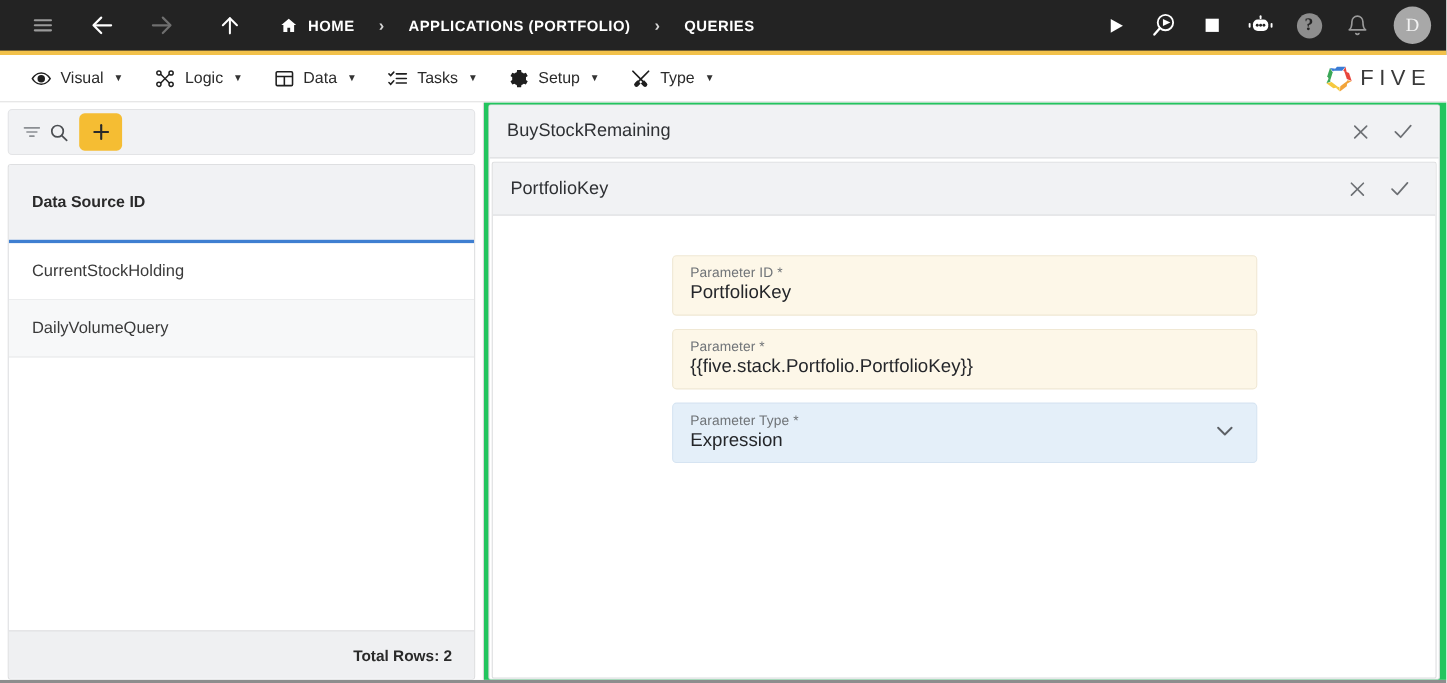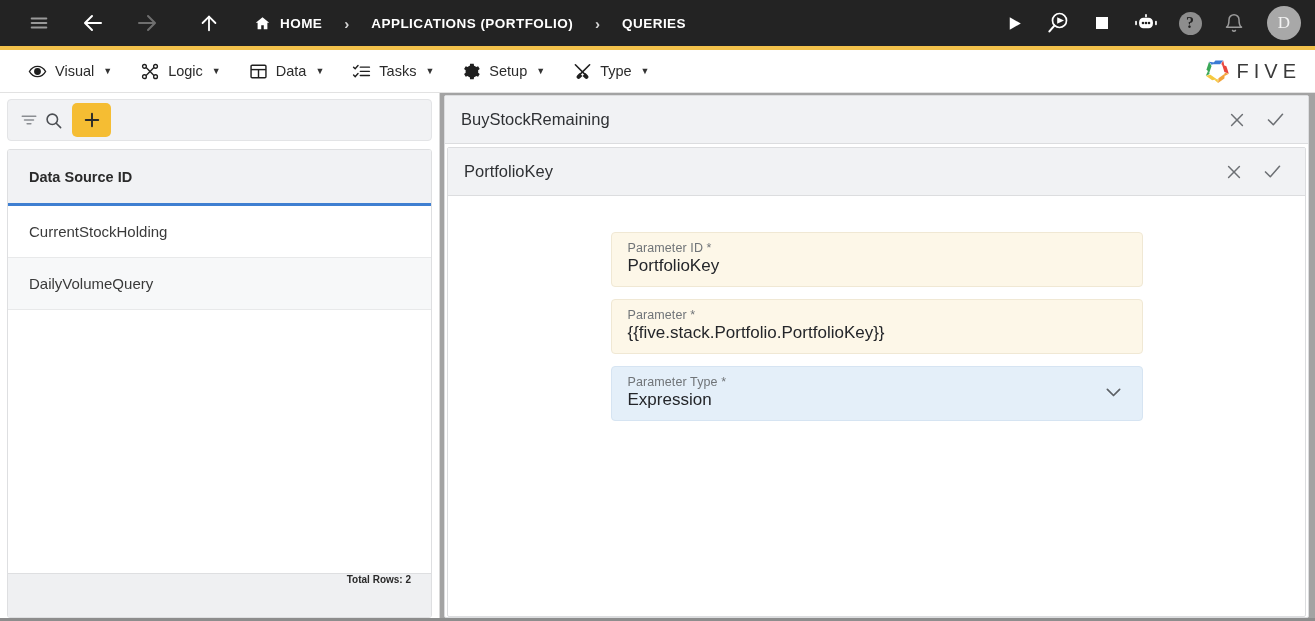--- a/index.html
+++ b/index.html
@@ -154,21 +154,21 @@
     margin: 3px 7px 0 7px;
     border: 1px solid #dedfe1;
     border-radius: 3px;
     background: #fff;
     flex: 1;
     display: flex;
     flex-direction: column;
     overflow: hidden;
   }
   .grid-head {
-    height: 56px;
+    height: 71px;
     background: #f1f2f4;
     display: flex; align-items: center;
     padding: 0 0 0 21px;
     font-size: 14.5px;
     font-weight: bold;
     color: #2a2a2a;
     border-bottom: 3px solid #3f7fd1;
   }
   .grid-rows { flex: 1; }
   .grid-row {
@@ -177,31 +177,31 @@
     padding-left: 21px;
     font-size: 15px;
     color: #3a3a3a;
     border-bottom: 1px solid #e8e9ea;
   }
   .grid-row.alt { background: #f7f8f9; }
   .grid-foot {
     height: 44px;
     background: #eff0f2;
     border-top: 1px solid #dedfe1;
-    display: flex; align-items: flex-start; justify-content: flex-end;
+    display: flex; align-items: center; justify-content: flex-end;
     padding-right: 20px;
-    font-size: 10px;
+    font-size: 14px;
     font-weight: bold;
     color: #2a2a2a;
   }
 
   
   .main {
     flex: 1;
-    background: #a3a3a3;
+    background: #22c55e;
     padding: 2px 6px 0 4px;
     display: flex;
     flex-direction: column;
     overflow: hidden;
   }
   .panel-outer {
     border: 1px solid #dcdddf;
     border-radius: 2px;
     background: #fff;
     display: flex;

